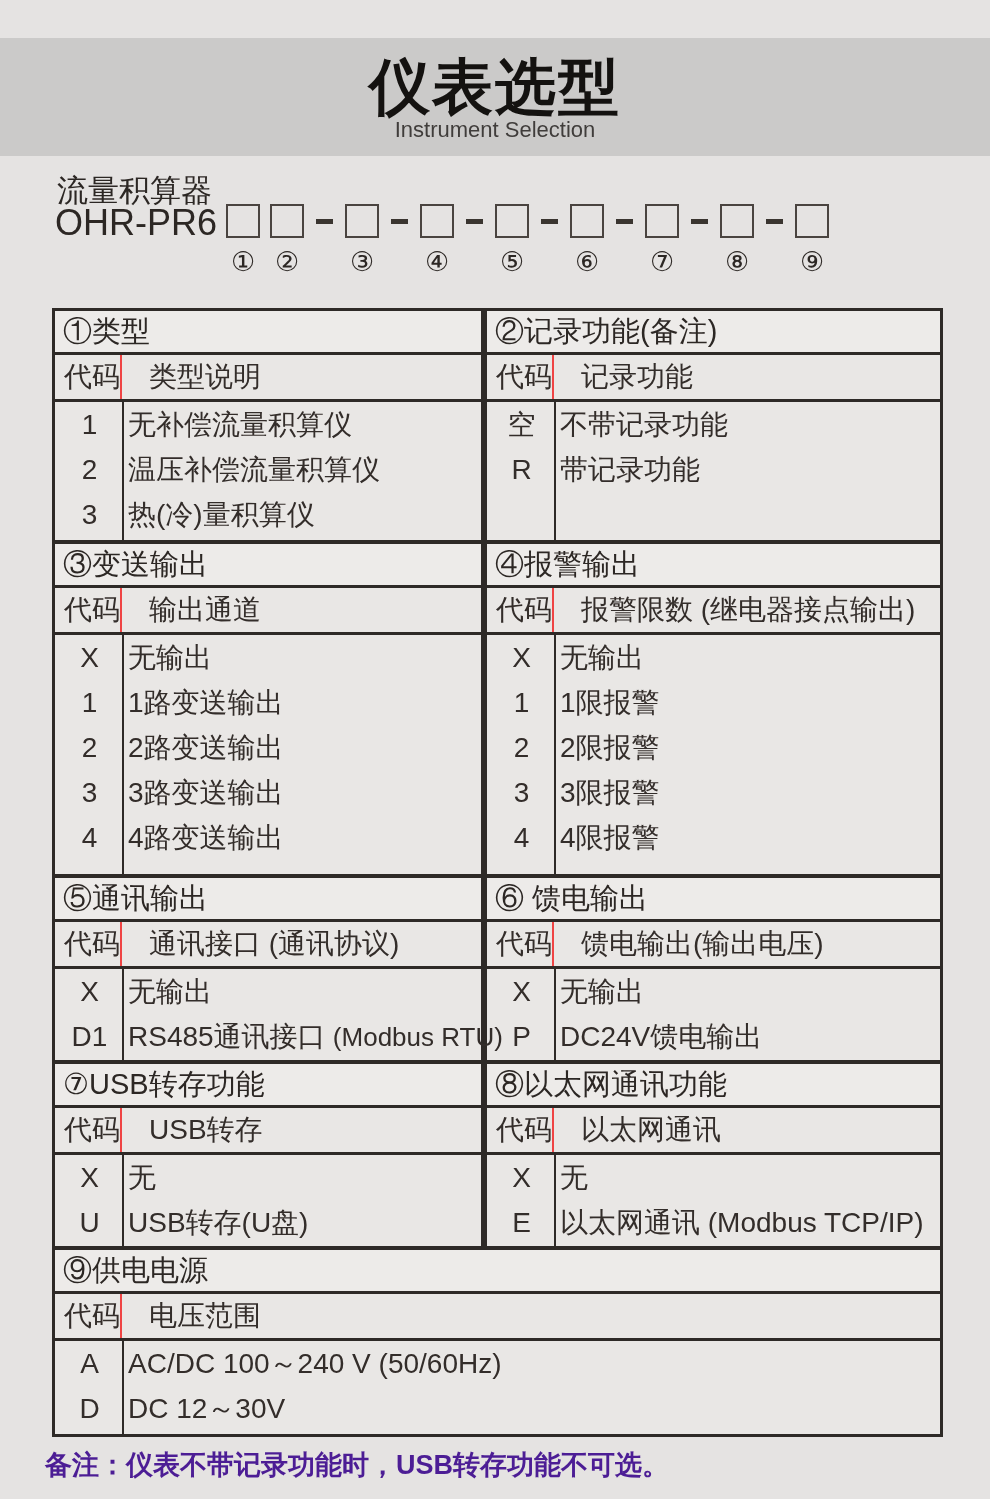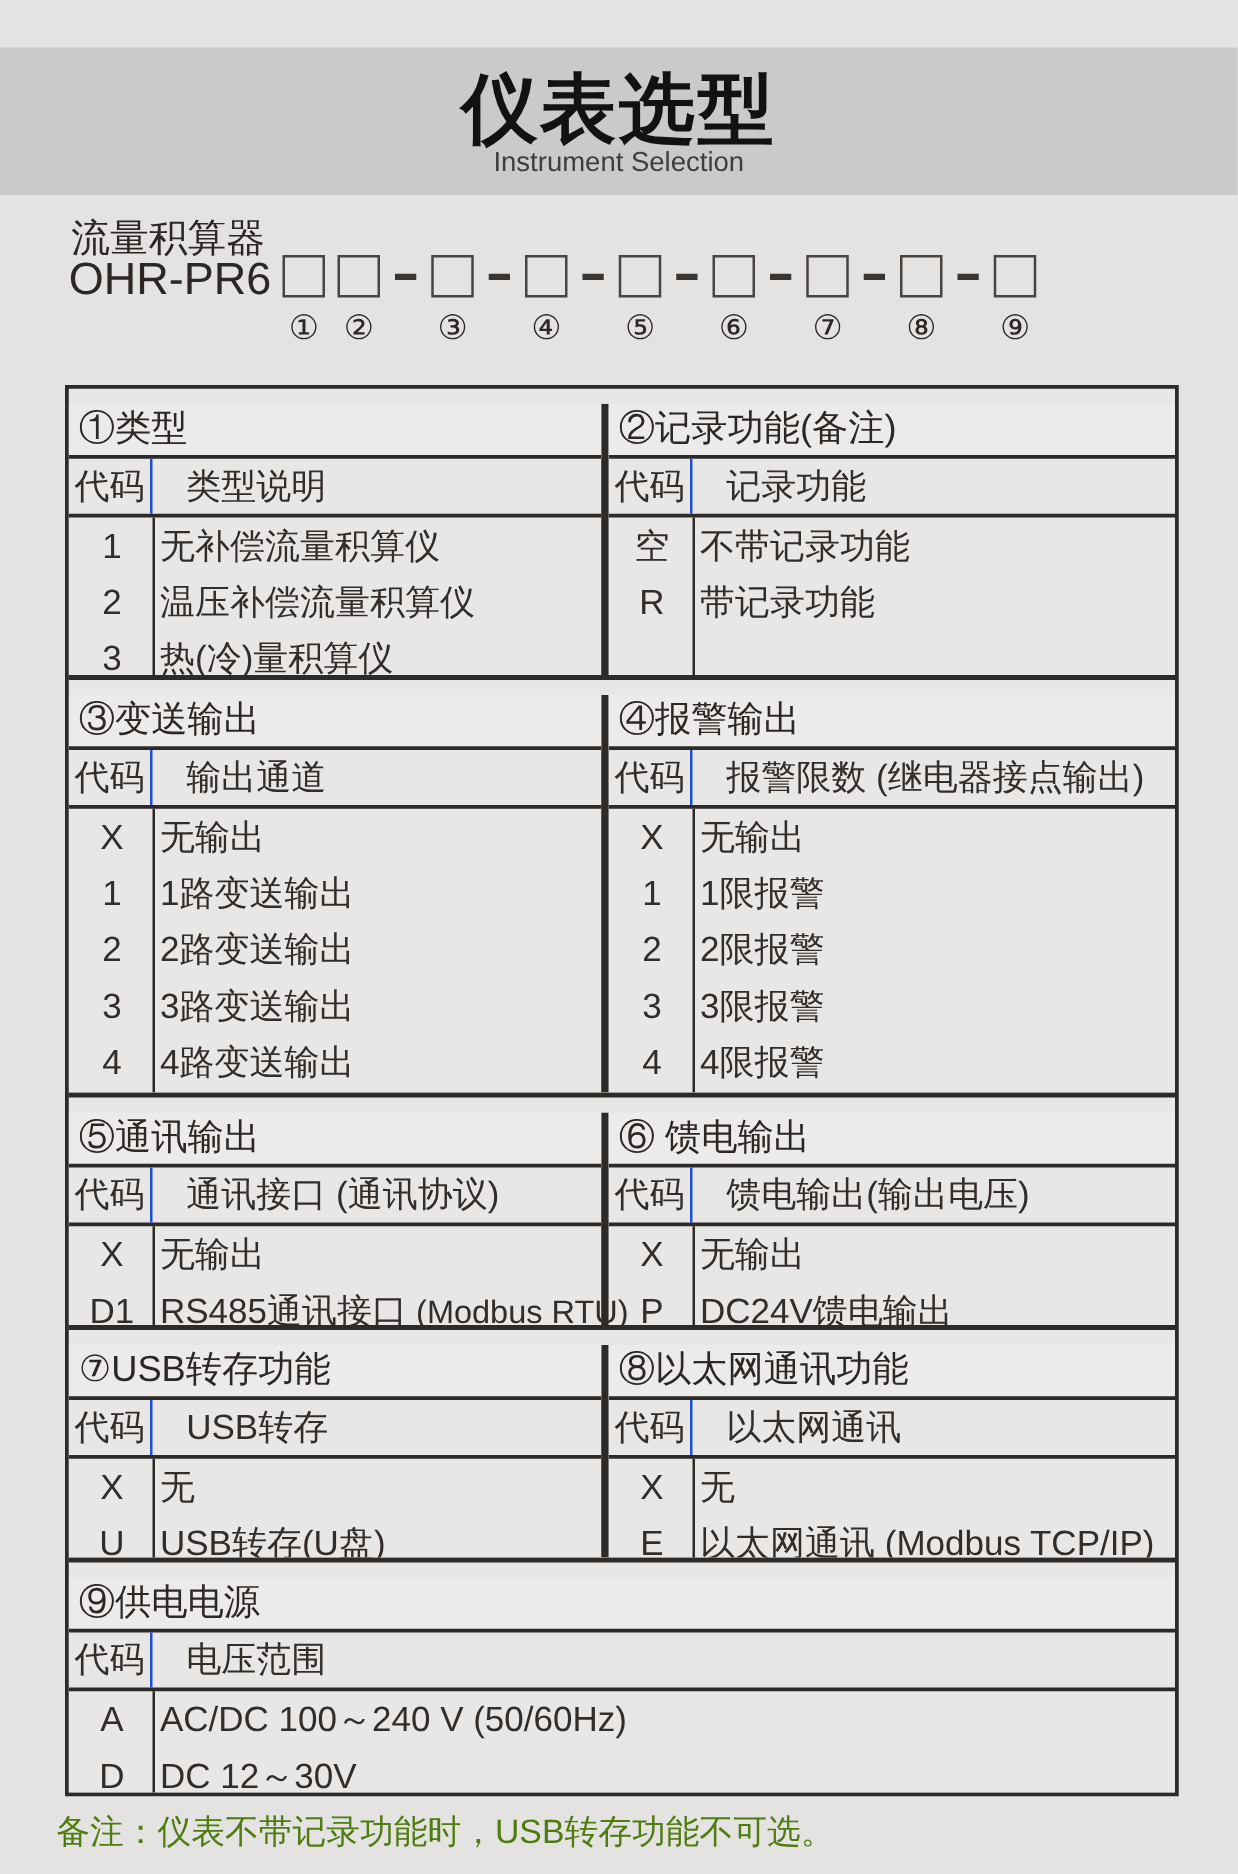--- a/index.html
+++ b/index.html
@@ -68,21 +68,21 @@
   }
   
   .tbl {
     position: absolute; left: 52px; top: 308px;
     width: 891px; height: 1129px;
     border: 3px solid #2e2a27;
     display: grid;
     grid-template-rows: 233px 334px 186px 186px 1fr;
     background: #e9e7e5;
   }
-  .pair { display: flex; border-bottom: 4px solid #2e2a27; overflow: hidden; margin-top: 12px; }
+  .pair { display: flex; border-bottom: 4px solid #2e2a27; overflow: hidden; }
   .pair:last-child { border-bottom: none; }
   .sec { display: flex; flex-direction: column; height: 100%; background: #e9e7e5; }
   .sec.left  { width: 432px; border-right: 6px solid #2e2a27; }
   .sec.right { flex: 1; }
   .sec.full  { width: 100%; }
   .sec-title {
     height: 44px; flex: 0 0 44px;
     border-bottom: 3px solid #2e2a27;
     background: #edebe9;
     font-size: 29px; line-height: 41px;
@@ -92,39 +92,39 @@
   }
   .sec-sub {
     height: 47px; flex: 0 0 47px;
     border-bottom: 3px solid #2e2a27;
     display: flex;
     font-size: 28px; line-height: 44px;
     white-space: nowrap;
   }
   .sec-sub .code-h {
     width: 67px; flex: 0 0 67px;
-    border-right: 2px solid #1d4ed8;
-    text-align: center;
+    border-right: 2px solid #ef4444;
+    text-align: right;
   }
   .sec-sub .desc-h { padding-left: 27px; flex: 1; }
   .sec-body { flex: 1 1 auto; position: relative; }
   .sec-body::before {
     content: ""; position: absolute;
     left: 67px; top: 0; bottom: 0; width: 2px;
     background: #2e2a27;
   }
   .row { display: flex; height: 45px; font-size: 28px; line-height: 45px; white-space: nowrap; }
   .row .code { width: 69px; flex: 0 0 69px; text-align: center; }
   .row .desc { padding-left: 4px; flex: 1; }
   .row .desc .small { font-size: 26px; }
   
   .note {
     position: absolute; left: 45px; top: 1447px;
-    font-size: 27px; font-weight: 400;
-    color: #4d7c0f;
+    font-size: 27px; font-weight: 700;
+    color: #4c1d95;
     white-space: nowrap;
   }
 </style>
 </head>
 <body>
 
 <div class="band">
   <div class="title">仪表选型</div>
   <div class="subtitle">Instrument Selection</div>
 </div>

